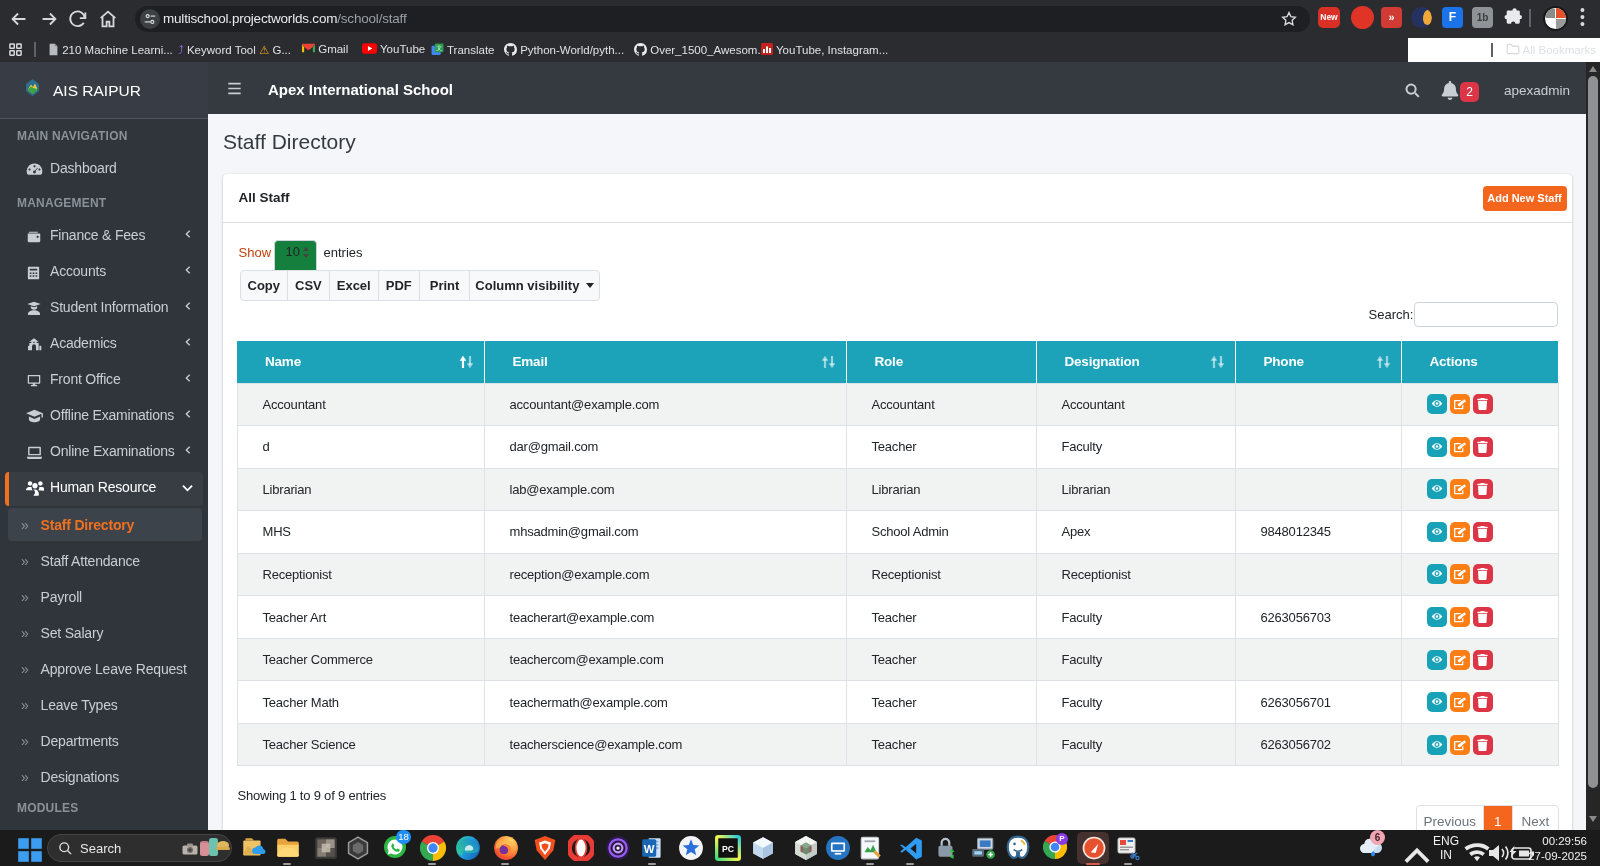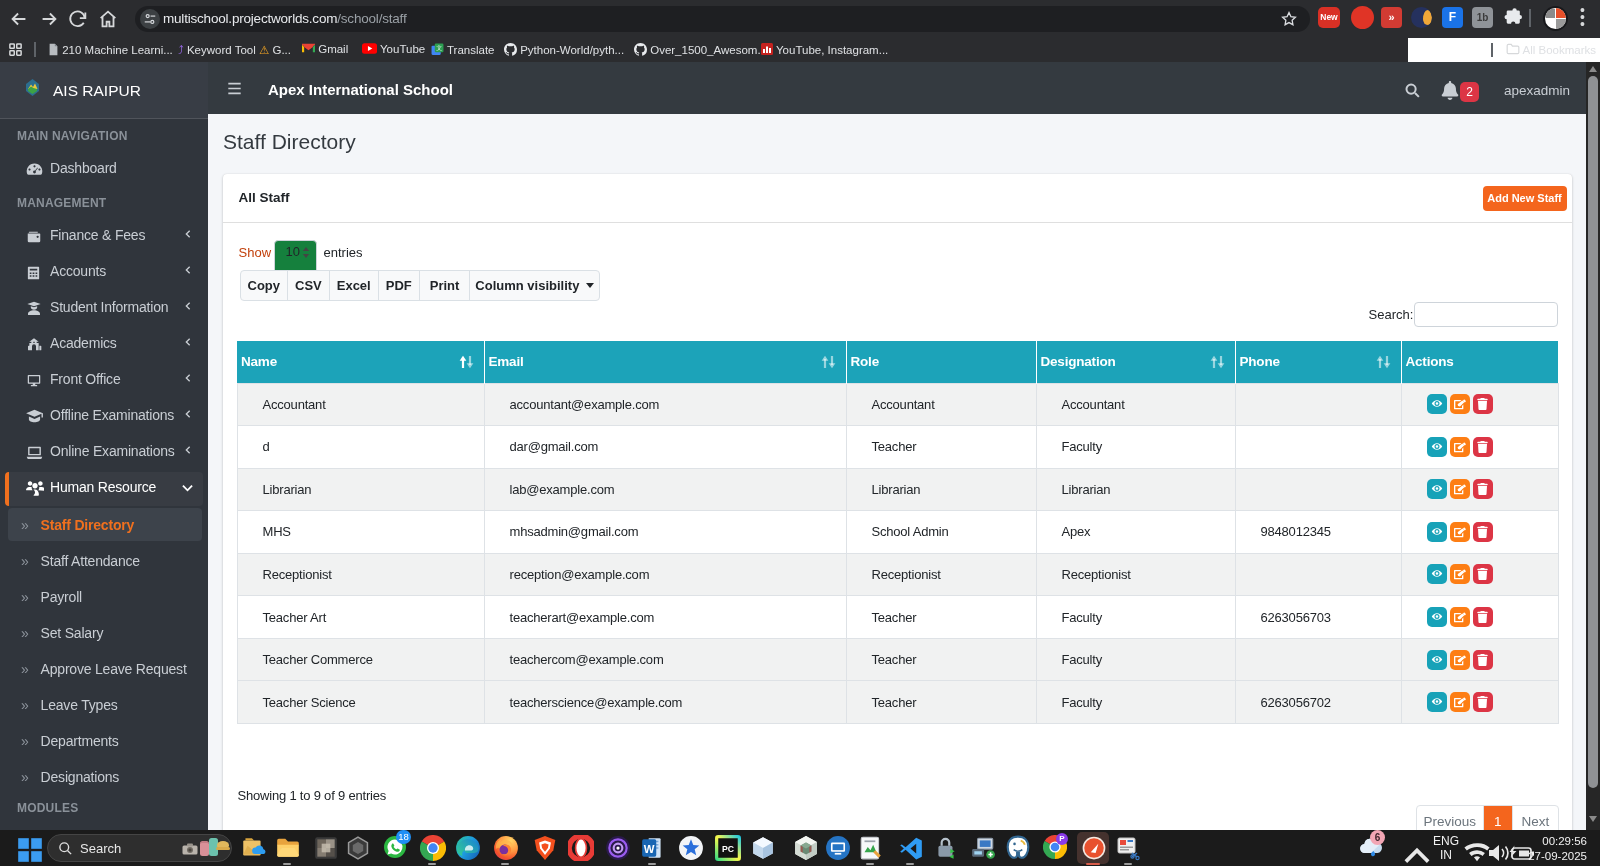--- a/index.html
+++ b/index.html
@@ -26,21 +26,21 @@
   .chev { position:absolute; left:158px; top:1px; width:8px; height:8px; }
   .sub { position:absolute; left:21px; color:#c9ced4; font-size:14px; letter-spacing:-0.2px; white-space:nowrap; }
   .sub .gg { color:#8d949c; font-size:14px; }
   .sub .lbl { margin-left:12px; }
 
   #content { left:208px; top:114px; width:1378px; height:716px; background:#f4f6f9; }
   #card { position:absolute; left:14.5px; top:60px; width:1349px; height:700px; background:#fff; border-radius:4px; box-shadow:0 0 1px rgba(0,0,0,.12),0 1px 3px rgba(0,0,0,.2); }
 
   
   table.dt { border-collapse:collapse; table-layout:fixed; width:1321px; font-size:13px; letter-spacing:-0.2px; color:#212529; }
-  table.dt th { background:#1ca3b9; color:#fff; text-align:left; font-weight:bold; font-size:13.5px; height:42px; padding:0 4px; border:none; position:relative; }
+  table.dt th { background:#1ca3b9; color:#fff; text-align:left; font-weight:bold; font-size:13.5px; height:42px; padding:0 28px; border:none; position:relative; }
   table.dt th + th { border-left:1px solid rgba(255,255,255,0.75); }
   table.dt td { height:42.55px; padding:0 25px; border:1px solid #dee2e6; }
   table.dt tr.odd td { background:#f1f2f2; }
   .sortico { position:absolute; right:10px; top:14px; }
 
   .abtn { display:inline-block; width:20px; height:20px; border-radius:5px; margin-right:3px; position:relative; vertical-align:middle; }
   .abtn svg { position:absolute; left:4px; top:4px; }
   .gbtn { padding:5px 7px; font-size:13px; font-weight:bold; color:#212529; line-height:20px; }
 
   
@@ -418,20 +418,34 @@
               <td>Faculty</td>
               <td></td>
               <td><span class="abtn" style="background:#17a2b8"><svg width="12" height="12" viewBox="0 0 576 512" fill="#fff">
                     <path d="M288 80c-107 0-200 61.3-250.9 152C88 322.7 181 384 288 384s200-61.3 250.9-152C488 141.3 395 80 288 80zm0 272a120 120 0 1 1 0-240 120 120 0 0 1 0 240zm0-184a64 64 0 1 0 64 64 64 64 0 0 0-64-64z"></path>
                   </svg></span><span class="abtn" style="background:#fd7e14"><svg width="12" height="12" viewBox="0 0 576 512" fill="#fff">
                     <path d="M402.6 83.2l90.2 90.2-206.4 206.4-90.2-24 -24-90.2zM558.9 143.1l-41.8 41.8-90.2-90.2 41.8-41.8c12.5-12.5 32.8-12.5 45.3 0l45 45c12.4 12.5 12.4 32.7-.1 45.2zM384 346.7V448H64V128h229.3l64-64H32C14.3 64 0 78.3 0 96v384c0 17.7 14.3 32 32 32h384c17.7 0 32-14.3 32-32V282.7z"></path>
                   </svg></span><span class="abtn" style="background:#dc3545;margin-right:0"><svg width="11" height="12" viewBox="0 0 448 512" fill="#fff">
                     <path d="M135.2 17.7L128 32H32C14.3 32 0 46.3 0 64s14.3 32 32 32h384c17.7 0 32-14.3 32-32s-14.3-32-32-32h-96l-7.2-14.3C306.7 6.8 295.6 0 283.5 0h-119c-12.1 0-23.2 6.8-28.6 17.7zM416 128H32l21.2 339c1.6 25.3 22.6 45 47.9 45h245.8c25.3 0 46.3-19.7 47.9-45z"></path>
                   </svg></span></td>
             </tr>
+          <tr>
+              <td>Teacher Math</td>
+              <td>teachermath@example.com</td>
+              <td>Teacher</td>
+              <td>Faculty</td>
+              <td>6263056701</td>
+              <td><span class="abtn" style="background:#17a2b8"><svg width="12" height="12" viewBox="0 0 576 512" fill="#fff">
+                    <path d="M288 80c-107 0-200 61.3-250.9 152C88 322.7 181 384 288 384s200-61.3 250.9-152C488 141.3 395 80 288 80zm0 272a120 120 0 1 1 0-240 120 120 0 0 1 0 240zm0-184a64 64 0 1 0 64 64 64 64 0 0 0-64-64z"></path>
+                  </svg></span><span class="abtn" style="background:#fd7e14"><svg width="12" height="12" viewBox="0 0 576 512" fill="#fff">
+                    <path d="M402.6 83.2l90.2 90.2-206.4 206.4-90.2-24 -24-90.2zM558.9 143.1l-41.8 41.8-90.2-90.2 41.8-41.8c12.5-12.5 32.8-12.5 45.3 0l45 45c12.4 12.5 12.4 32.7-.1 45.2zM384 346.7V448H64V128h229.3l64-64H32C14.3 64 0 78.3 0 96v384c0 17.7 14.3 32 32 32h384c17.7 0 32-14.3 32-32V282.7z"></path>
+                  </svg></span><span class="abtn" style="background:#dc3545;margin-right:0"><svg width="11" height="12" viewBox="0 0 448 512" fill="#fff">
+                    <path d="M135.2 17.7L128 32H32C14.3 32 0 46.3 0 64s14.3 32 32 32h384c17.7 0 32-14.3 32-32s-14.3-32-32-32h-96l-7.2-14.3C306.7 6.8 295.6 0 283.5 0h-119c-12.1 0-23.2 6.8-28.6 17.7zM416 128H32l21.2 339c1.6 25.3 22.6 45 47.9 45h245.8c25.3 0 46.3-19.7 47.9-45z"></path>
+                  </svg></span></td>
+            </tr>
           <tr class="odd">
               <td>Teacher Science</td>
               <td>teacherscience@example.com</td>
               <td>Teacher</td>
               <td>Faculty</td>
               <td>6263056702</td>
               <td><span class="abtn" style="background:#17a2b8"><svg width="12" height="12" viewBox="0 0 576 512" fill="#fff">
                     <path d="M288 80c-107 0-200 61.3-250.9 152C88 322.7 181 384 288 384s200-61.3 250.9-152C488 141.3 395 80 288 80zm0 272a120 120 0 1 1 0-240 120 120 0 0 1 0 240zm0-184a64 64 0 1 0 64 64 64 64 0 0 0-64-64z"></path>
                   </svg></span><span class="abtn" style="background:#fd7e14"><svg width="12" height="12" viewBox="0 0 576 512" fill="#fff">
                     <path d="M402.6 83.2l90.2 90.2-206.4 206.4-90.2-24 -24-90.2zM558.9 143.1l-41.8 41.8-90.2-90.2 41.8-41.8c12.5-12.5 32.8-12.5 45.3 0l45 45c12.4 12.5 12.4 32.7-.1 45.2zM384 346.7V448H64V128h229.3l64-64H32C14.3 64 0 78.3 0 96v384c0 17.7 14.3 32 32 32h384c17.7 0 32-14.3 32-32V282.7z"></path>

